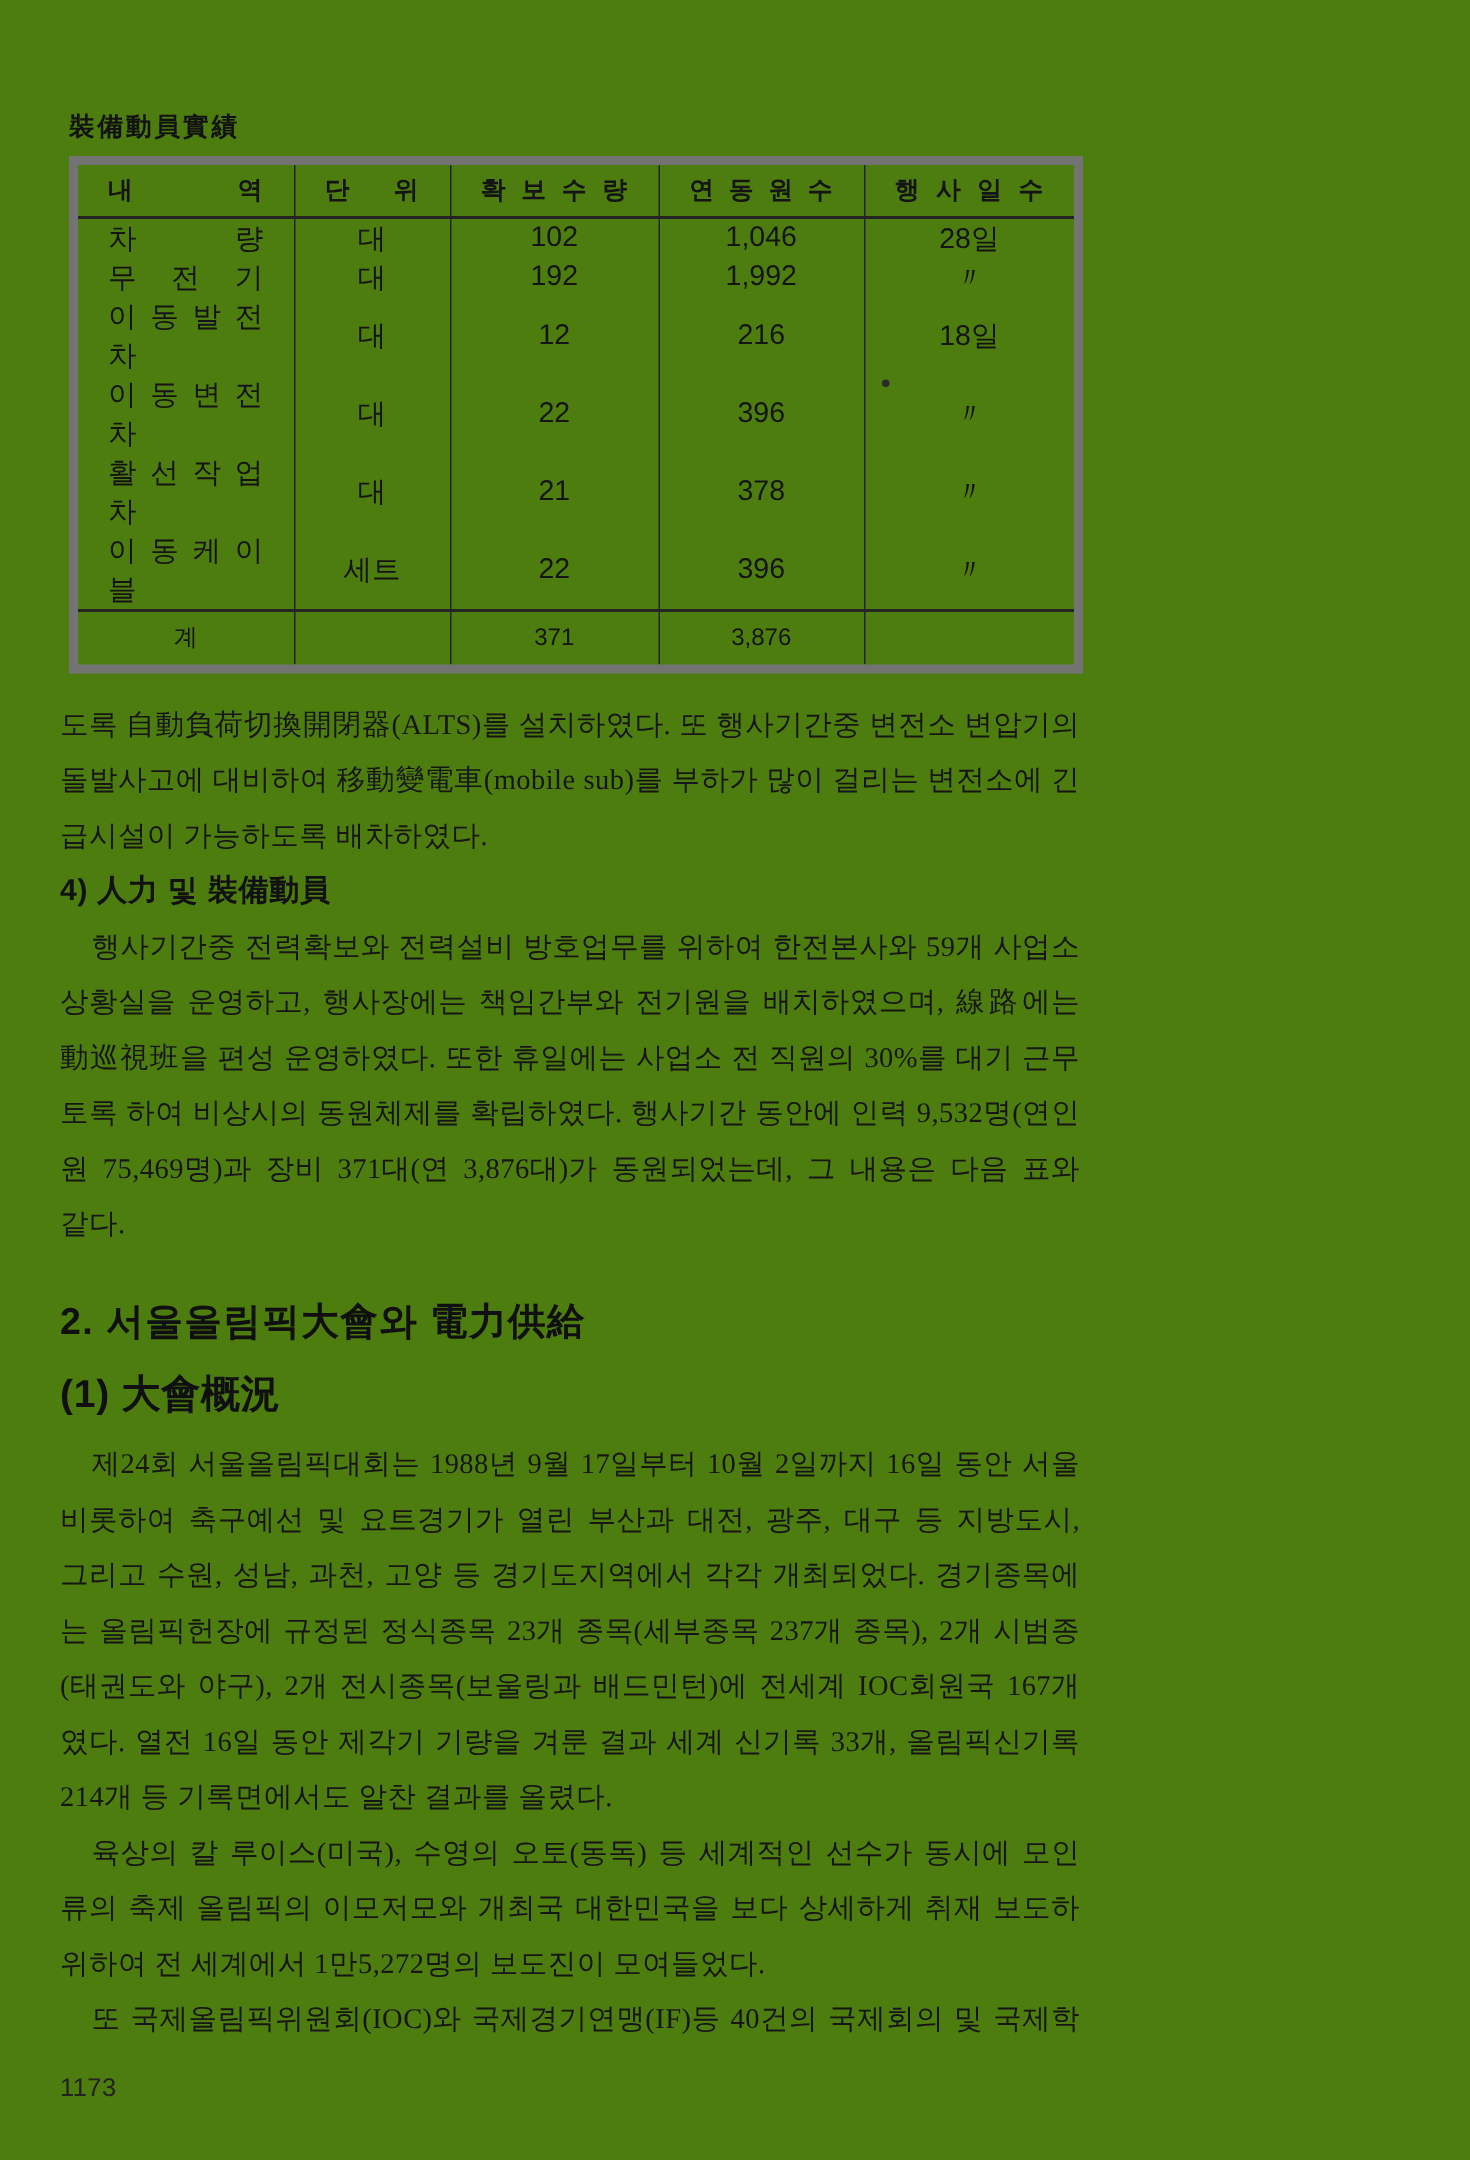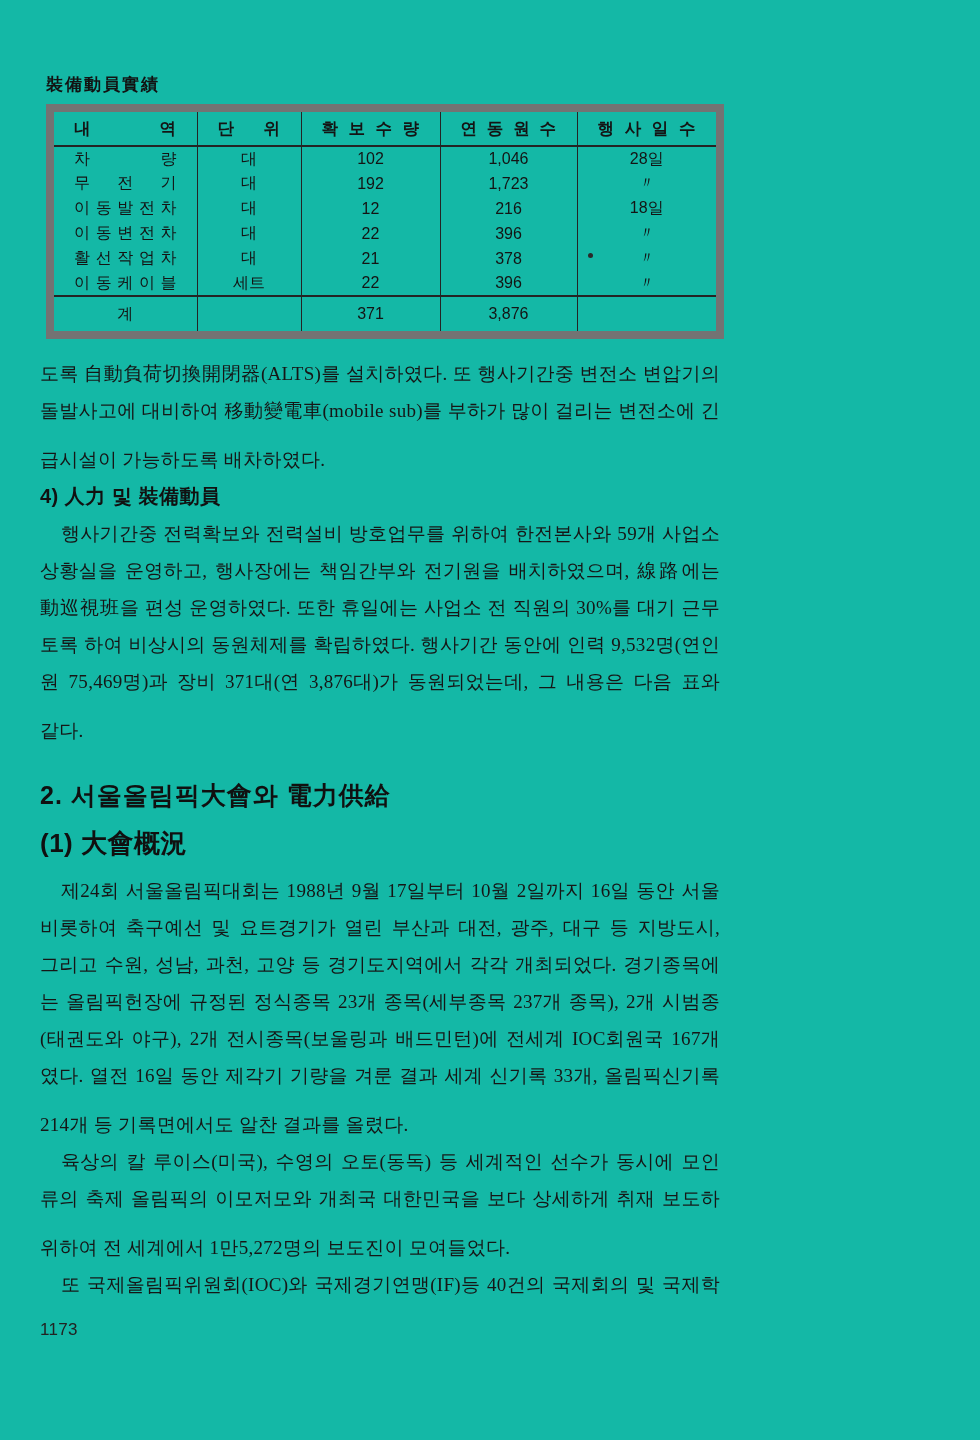--- a/index.html
+++ b/index.html
@@ -5,80 +5,80 @@
   * { box-sizing: border-box; }
   html, body { margin: 0; padding: 0; }
   body {
     width: 980px; height: 1440px;
     background: #ffffff;
     font-family: "Liberation Serif", serif;
   }
   .page {
     position: relative;
     width: 980px; height: 1440px;
-    background: #14b8a6;
+    background: #4d7c0f;
     color: #1d1d1d;
     overflow: hidden;
   }
   .doc-title {
     margin: 0;
     padding: 74px 0 0 46px;
     font-family: "Liberation Sans", sans-serif;
     font-weight: bold;
     font-size: 17px;
     line-height: 22px;
     letter-spacing: 2px;
     color: #121212;
   }
   table.mob {
     margin: 8px 0 16px 46px;
     width: 670px;
     border-collapse: collapse;
     table-layout: fixed;
     font-family: "Liberation Sans", sans-serif;
     color: #141414;
-    border: 8px solid #737373;
+    border: 6px solid #737373;
   }
   table.mob th, table.mob td {
     border-left: 1.5px solid #242424;
     border-right: 1.5px solid #242424;
     text-align: center;
     vertical-align: middle;
     padding: 0;
   }
   table.mob thead tr { border-bottom: 2px solid #242424; }
   table.mob tfoot tr { border-top: 2px solid #242424; }
   table.mob th {
     height: 38px;
     font-size: 16.5px;
     font-weight: bold;
     letter-spacing: 0.5px;
   }
-  table.mob tbody td { height: 25px; font-size: 16px; }
+  table.mob tbody td { height: 25px; font-size: 19px; }
   table.mob tfoot td { height: 39px; font-size: 16px; }
   .dist {
     text-align: justify !important;
     text-align-last: justify;
     padding: 0 20px !important;
   }
   .textcol {
     margin: 15px 0 0 40px;
     width: 680px;
     font-size: 19px;
     color: #161616;
     letter-spacing: 0.3px;
   }
   .ln {
     height: 37px;
     line-height: 37px;
     overflow: hidden;
     text-align: justify;
     text-align-last: justify;
   }
-  .ln.end { text-align-last: left; margin-top: 12px; }
+  .ln.end { text-align-last: left; }
   .ln.ind { text-indent: 21px; }
   .h4 {
     height: 37px; line-height: 37px;
     font-family: "Liberation Sans", sans-serif;
     font-weight: bold; font-size: 20px;
     letter-spacing: 0.5px;
     color: #111;
   }
   .h2 {
     margin-top: 24px;
@@ -144,21 +144,21 @@
         <td class="dist">차 량</td>
         <td>대</td>
         <td>102</td>
         <td>1,046</td>
         <td>28일</td>
       </tr>
       <tr>
         <td class="dist">무 전 기</td>
         <td>대</td>
         <td>192</td>
-        <td>1,723</td>
+        <td>1,992</td>
         <td>〃</td>
       </tr>
       <tr>
         <td class="dist">이 동 발 전 차</td>
         <td>대</td>
         <td>12</td>
         <td>216</td>
         <td>18일</td>
       </tr>
       <tr>

